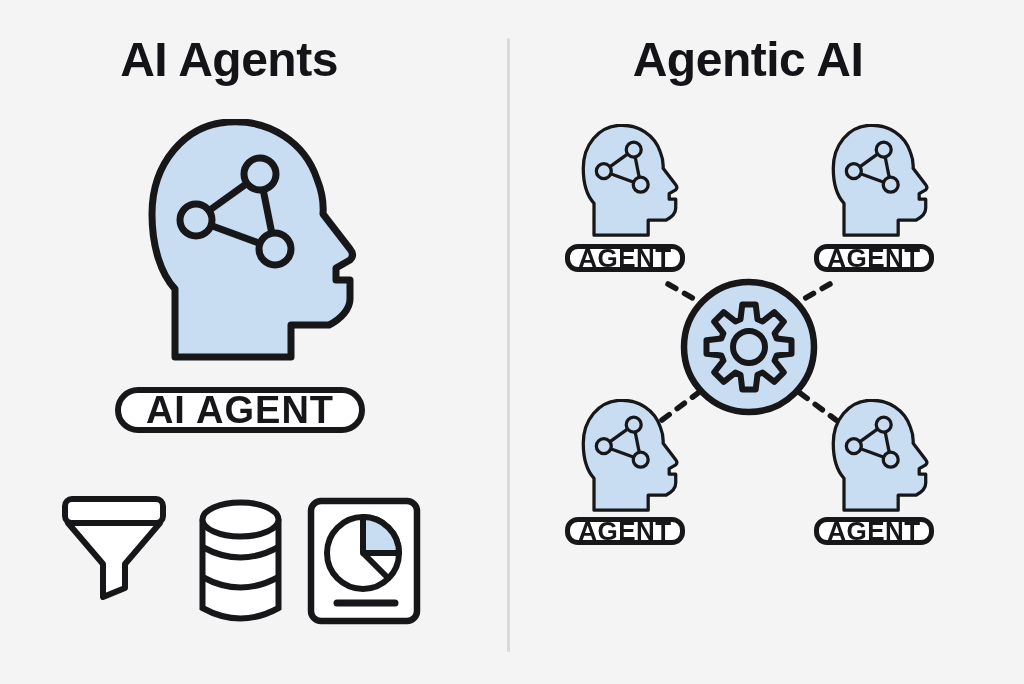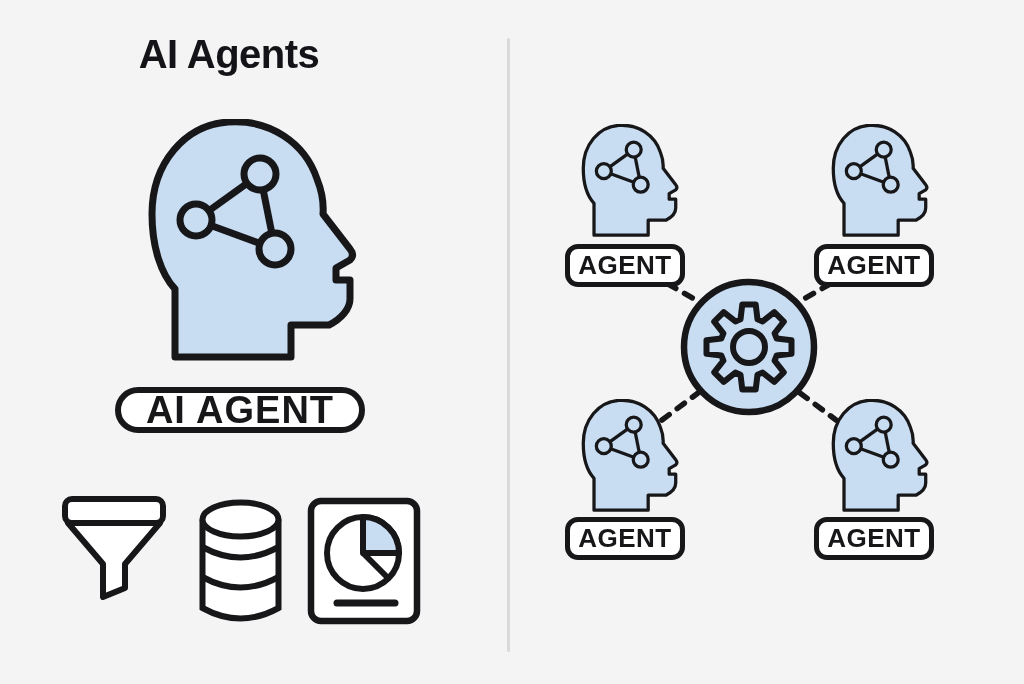--- a/index.html
+++ b/index.html
@@ -3,39 +3,39 @@
 <meta charset="utf-8">
 <style>
   html,body{margin:0;padding:0;}
   .stage{
     position:relative;width:1024px;height:684px;overflow:hidden;
     background:#f4f4f5;font-family:"Liberation Sans",sans-serif;
   }
   .gfx{position:absolute;left:0;top:0;z-index:1;}
   .panel-title{
     position:absolute;z-index:2;text-align:center;
-    font-size:40px;font-weight:700;letter-spacing:-0.5px;color:#141418;
+    font-size:48px;font-weight:700;letter-spacing:-0.5px;color:#141418;
   }
   .title-left{left:24px;top:32px;width:410px;}
   .title-right{left:538px;top:32px;width:420px;}
   .divider{
     position:absolute;z-index:2;left:507px;top:38px;width:3px;height:614px;
     background:#d9d9db;border-radius:2px;
   }
   .pill{
     position:absolute;z-index:3;background:#ffffff;border:5px solid #17171a;
     display:flex;align-items:center;justify-content:center;
     color:#17171a;font-weight:700;box-sizing:border-box;
   }
   .pill-main{
     left:115px;top:387px;width:250px;height:46px;border-radius:33px;
     border-width:6px;font-size:38px;letter-spacing:1px;
   }
   .pill-agent{
-    width:120px;height:43px;border-radius:13px;font-size:26px;letter-spacing:0.5px;
+    width:120px;height:28px;border-radius:13px;font-size:26px;letter-spacing:0.5px;
   }
   .pill-a1{left:565px;top:244px;}
   .pill-a2{left:814px;top:244px;}
   .pill-a3{left:565px;top:517px;}
   .pill-a4{left:814px;top:517px;}
 </style>
 </head>
 <body>
 
 <div class="stage">
@@ -99,20 +99,21 @@
                L-13.6,25.6 L-25.3,34.8 L-34.8,25.3 L-25.6,13.6
                L-27.7,8.5 L-42.5,6.7 L-42.5,-6.7 L-27.7,-8.5
                L-25.6,-13.6 L-34.8,-25.3 L-25.3,-34.8 L-13.6,-25.6
                L-8.5,-27.7 L-6.7,-42.5 L6.7,-42.5 L8.5,-27.7
                L13.6,-25.6 L25.3,-34.8 L34.8,-25.3 L25.6,-13.6 Z" fill="#c8ddf1" stroke="#17171a" stroke-width="6" stroke-linejoin="round"></path>
       <circle cx="0" cy="0" r="16" fill="#c8ddf1" stroke="#17171a" stroke-width="6"></circle>
     </g>
   </svg>
 
   <div class="panel-title title-left">AI Agents</div>
+  <div class="panel-title title-right">Agentic AI</div>
 
   <div class="divider"></div>
 
   <div class="pill pill-main">AI AGENT</div>
 
   <div class="pill pill-agent pill-a1">AGENT</div>
   <div class="pill pill-agent pill-a2">AGENT</div>
   <div class="pill pill-agent pill-a3">AGENT</div>
   <div class="pill pill-agent pill-a4">AGENT</div>
 

